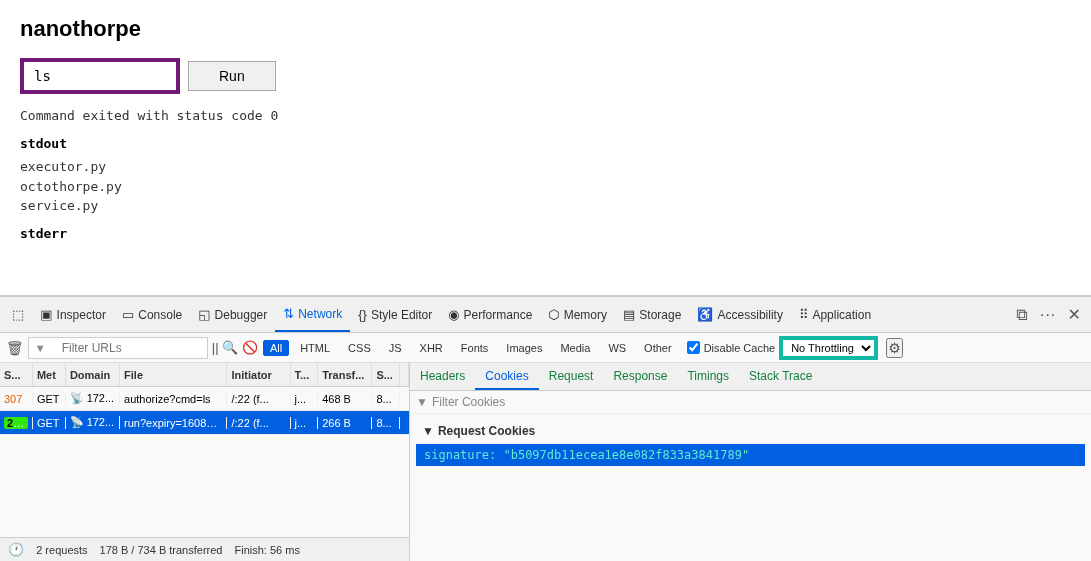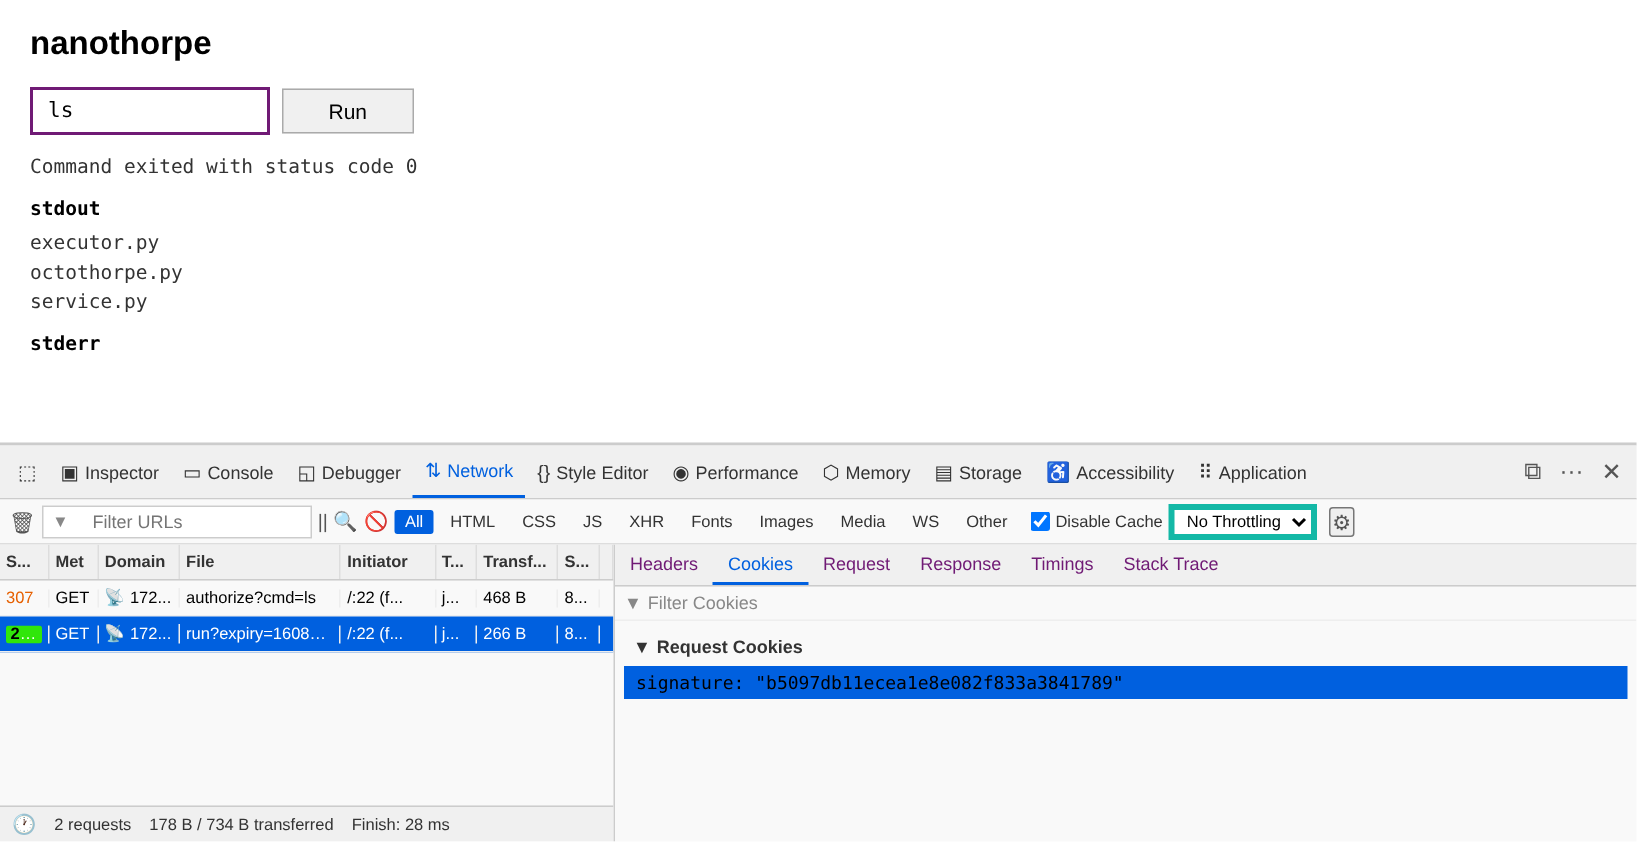--- a/index.html
+++ b/index.html
@@ -17,21 +17,21 @@
       font-weight: bold;
       margin-bottom: 16px;
     }
     .command-row {
       display: flex;
       align-items: center;
       gap: 8px;
       margin-bottom: 12px;
     }
     .command-input {
-      border: 2px solid #701a75;
+      border: 4px solid #701a75;
       padding: 6px 10px;
       font-size: 14px;
       width: 160px;
       font-family: monospace;
     }
     .run-button {
       padding: 6px 30px;
       background: #f0f0f0;
       border: 1px solid #aaa;
       cursor: pointer;
@@ -245,21 +245,21 @@
       flex-shrink: 0;
       align-items: flex-end;
     }
     .detail-tab {
       padding: 0 10px;
       height: 100%;
       display: flex;
       align-items: center;
       font-size: 12px;
       cursor: pointer;
-      color: #701a75;
+      color: #15803d;
       border-bottom: 2px solid transparent;
     }
     .detail-tab.active {
       color: #0060df;
       border-bottom: 2px solid #0060df;
     }
     .detail-content {
       flex: 1;
       overflow-y: auto;
       padding: 6px;
@@ -283,21 +283,21 @@
       align-items: center;
       gap: 4px;
     }
     .cookie-row {
       display: flex;
       align-items: center;
       padding: 4px 8px;
       font-size: 12px;
       font-family: monospace;
       background: #0060df;
-      color: #000000;
+      color: #5eead4;
       margin: 2px 0;
     }
 
     
     .status-bar {
       display: flex;
       align-items: center;
       background: #f0f0f0;
       border-top: 1px solid #ccc;
       height: 24px;
@@ -447,21 +447,21 @@
           <div class="req-cell col-transferred">266 B</div>
           <div class="req-cell col-size">8...</div>
           <div class="req-cell" style="flex:1"></div>
         </div>
       </div>
 
       <div class="status-bar">
         <span class="status-icon">🕐</span>
         <span>2 requests</span>
         <span>178 B / 734 B transferred</span>
-        <span>Finish: 28 ms</span>
+        <span>Finish: 56 ms</span>
       </div>
     </div>
 
     <div class="detail-panel">
       <div class="detail-tabs">
         <div class="detail-tab">Headers</div>
         <div class="detail-tab active">Cookies</div>
         <div class="detail-tab">Request</div>
         <div class="detail-tab">Response</div>
         <div class="detail-tab">Timings</div>

